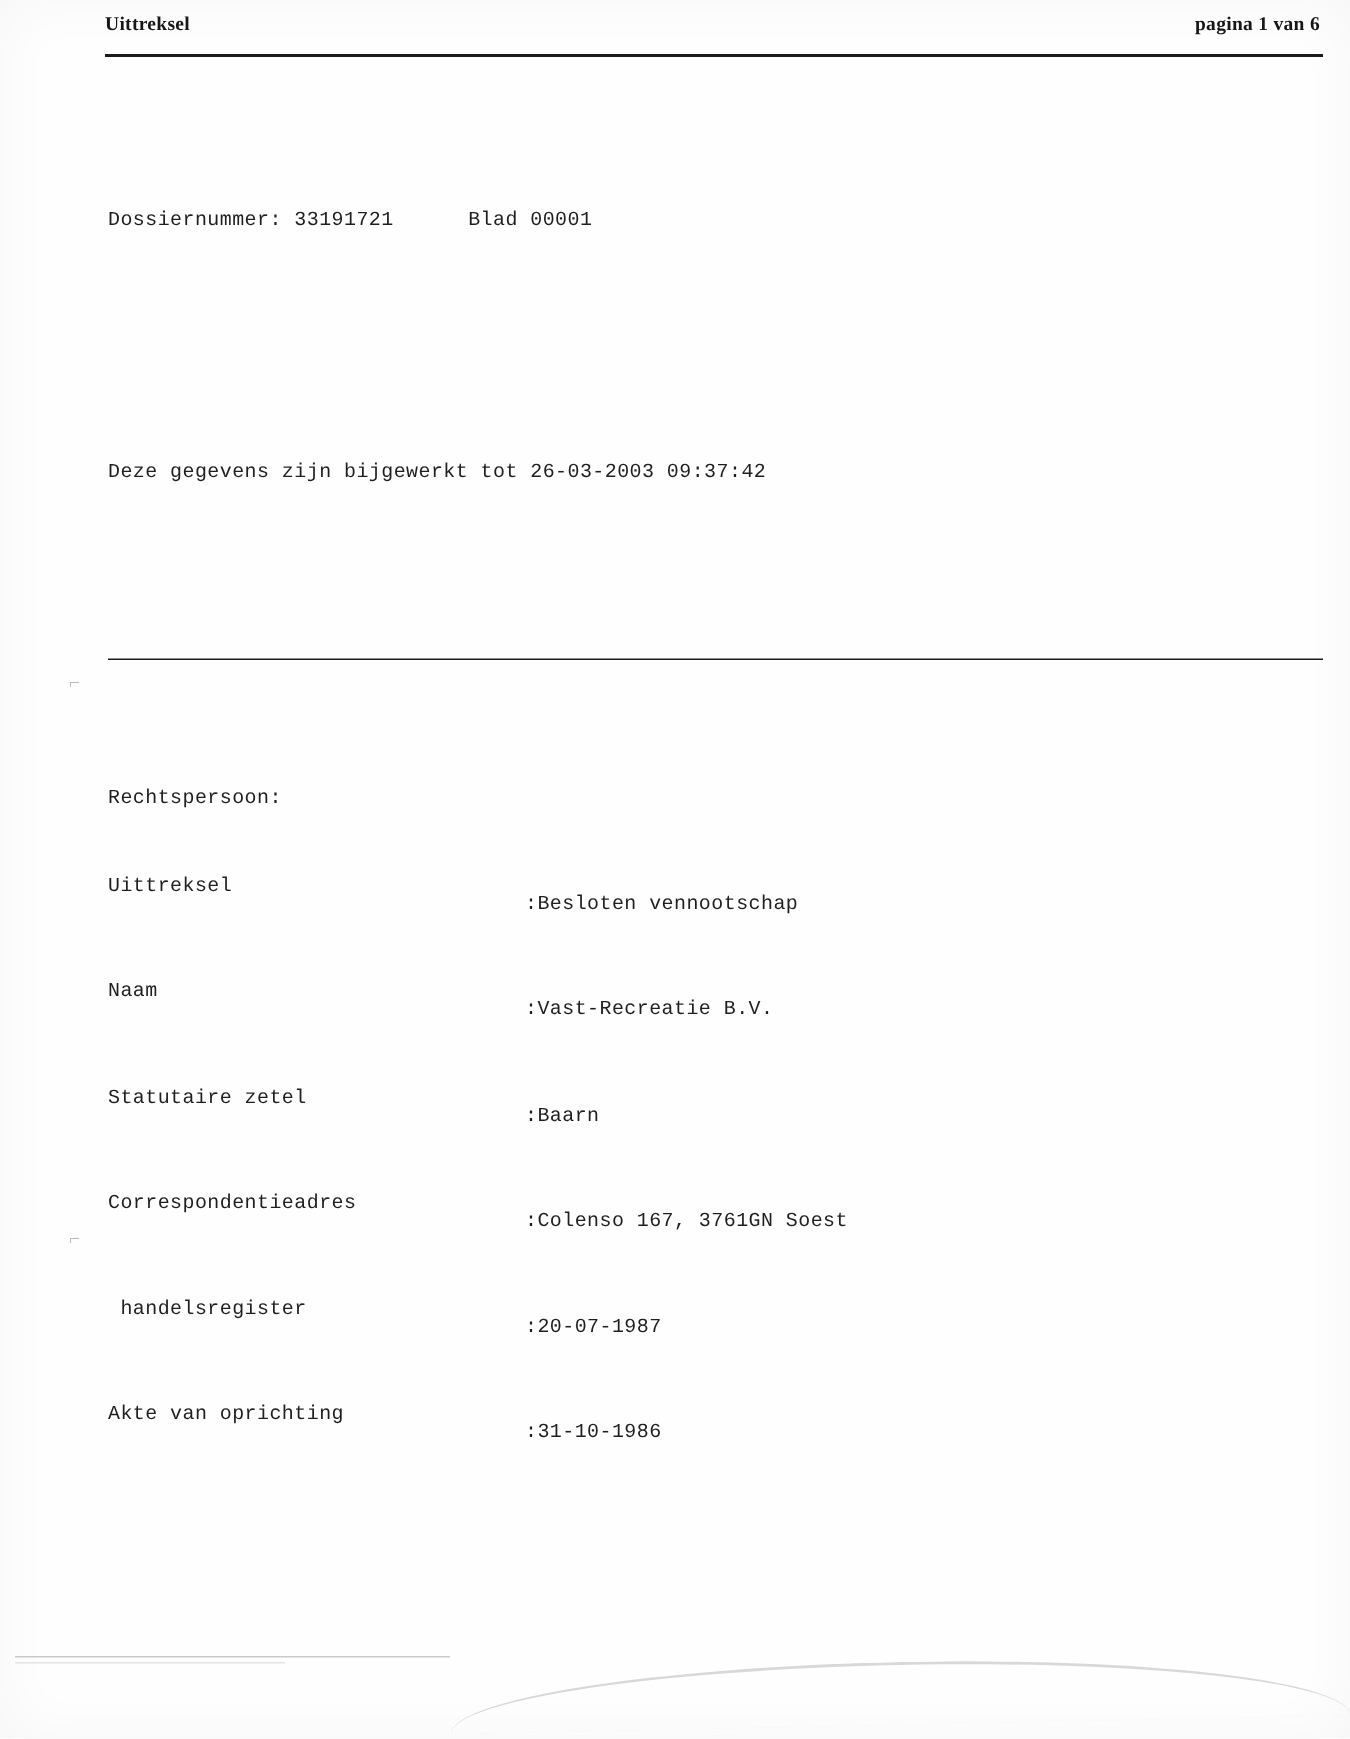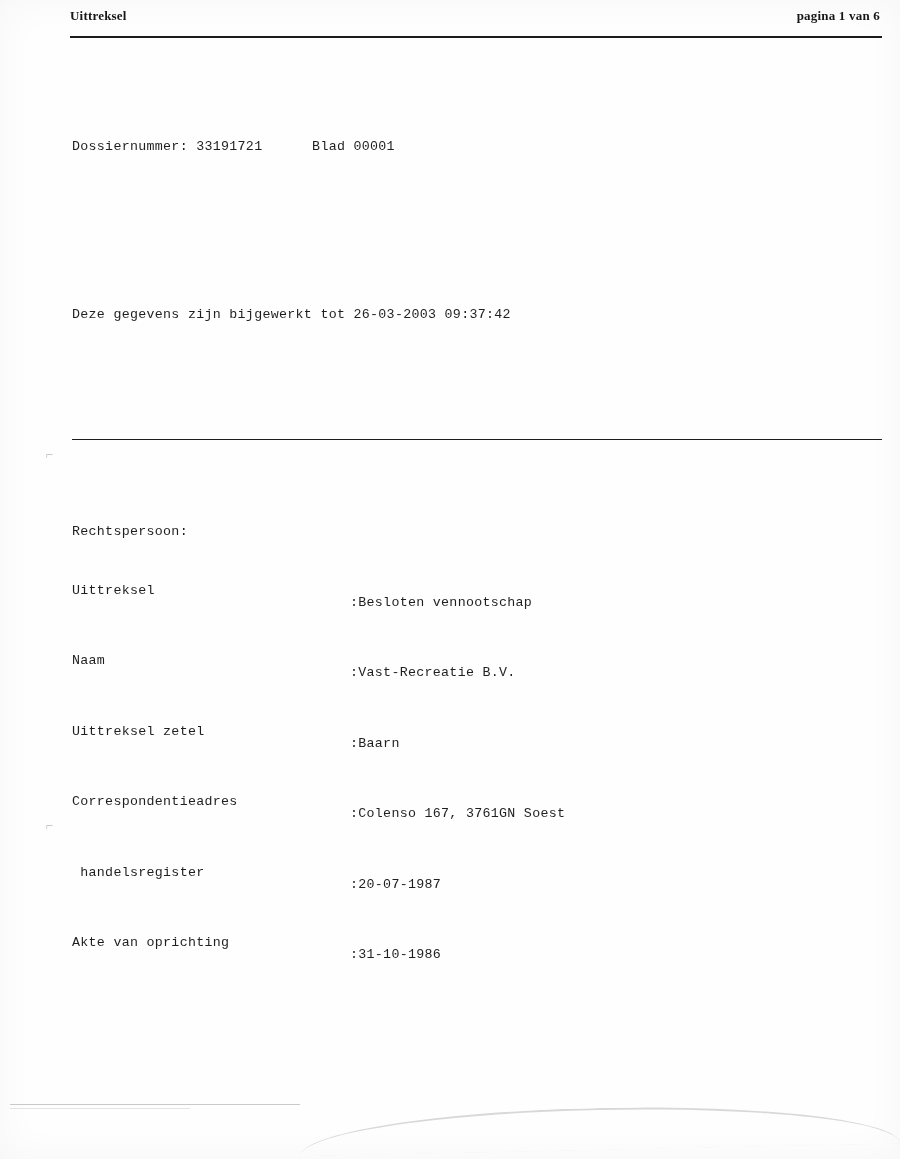--- a/index.html
+++ b/index.html
@@ -143,21 +143,21 @@
     <div class="gap-14"></div>
     <div class="row">Deze gegevens zijn bijgewerkt tot 26-03-2003 09:37:42</div>
     <div class="gap-12"></div>
 
     <hr class="hr-solid">
 
     
     <div class="row section-title">Rechtspersoon:</div>
     <div class="row"><span class="lbl">Uittreksel</span><span class="val">:Besloten vennootschap</span></div>
     <div class="row"><span class="lbl">Naam</span><span class="val">:Vast-Recreatie B.V.</span></div>
-    <div class="row"><span class="lbl">Uittreksel zetel</span><span class="val">:Baarn</span></div>
+    <div class="row"><span class="lbl">Statutaire zetel</span><span class="val">:Baarn</span></div>
     <div class="row"><span class="lbl">Correspondentieadres</span><span class="val">:Colenso 167, 3761GN Soest</span></div>
     <div class="row"><span class="lbl"> handelsregister</span><span class="val">:20-07-1987</span></div>
     <div class="row"><span class="lbl">Akte van oprichting</span><span class="val">:31-10-1986</span></div>
     
     
     
     
     
     
 

